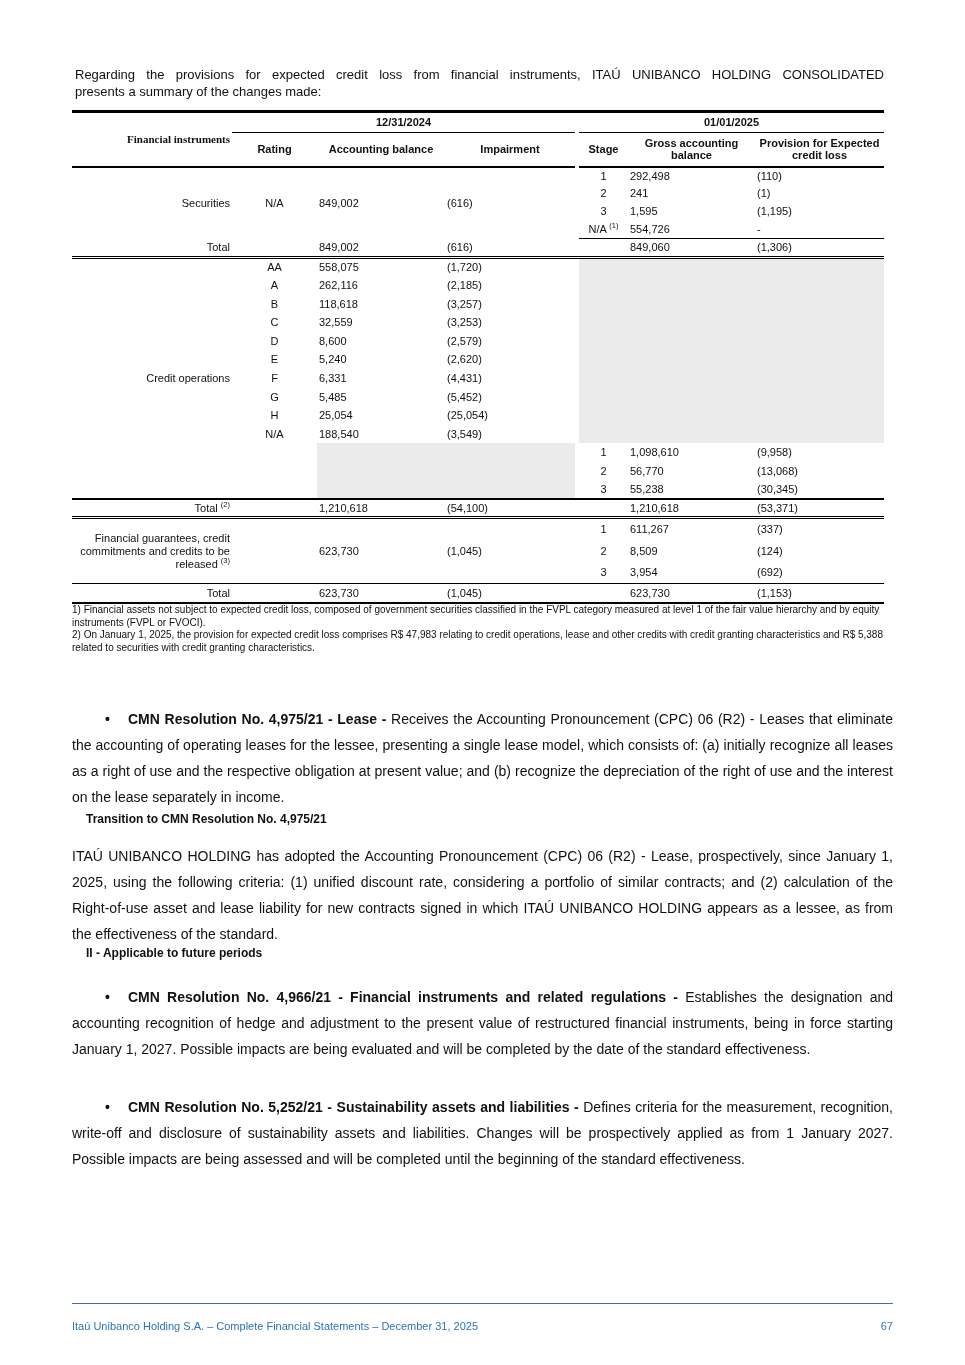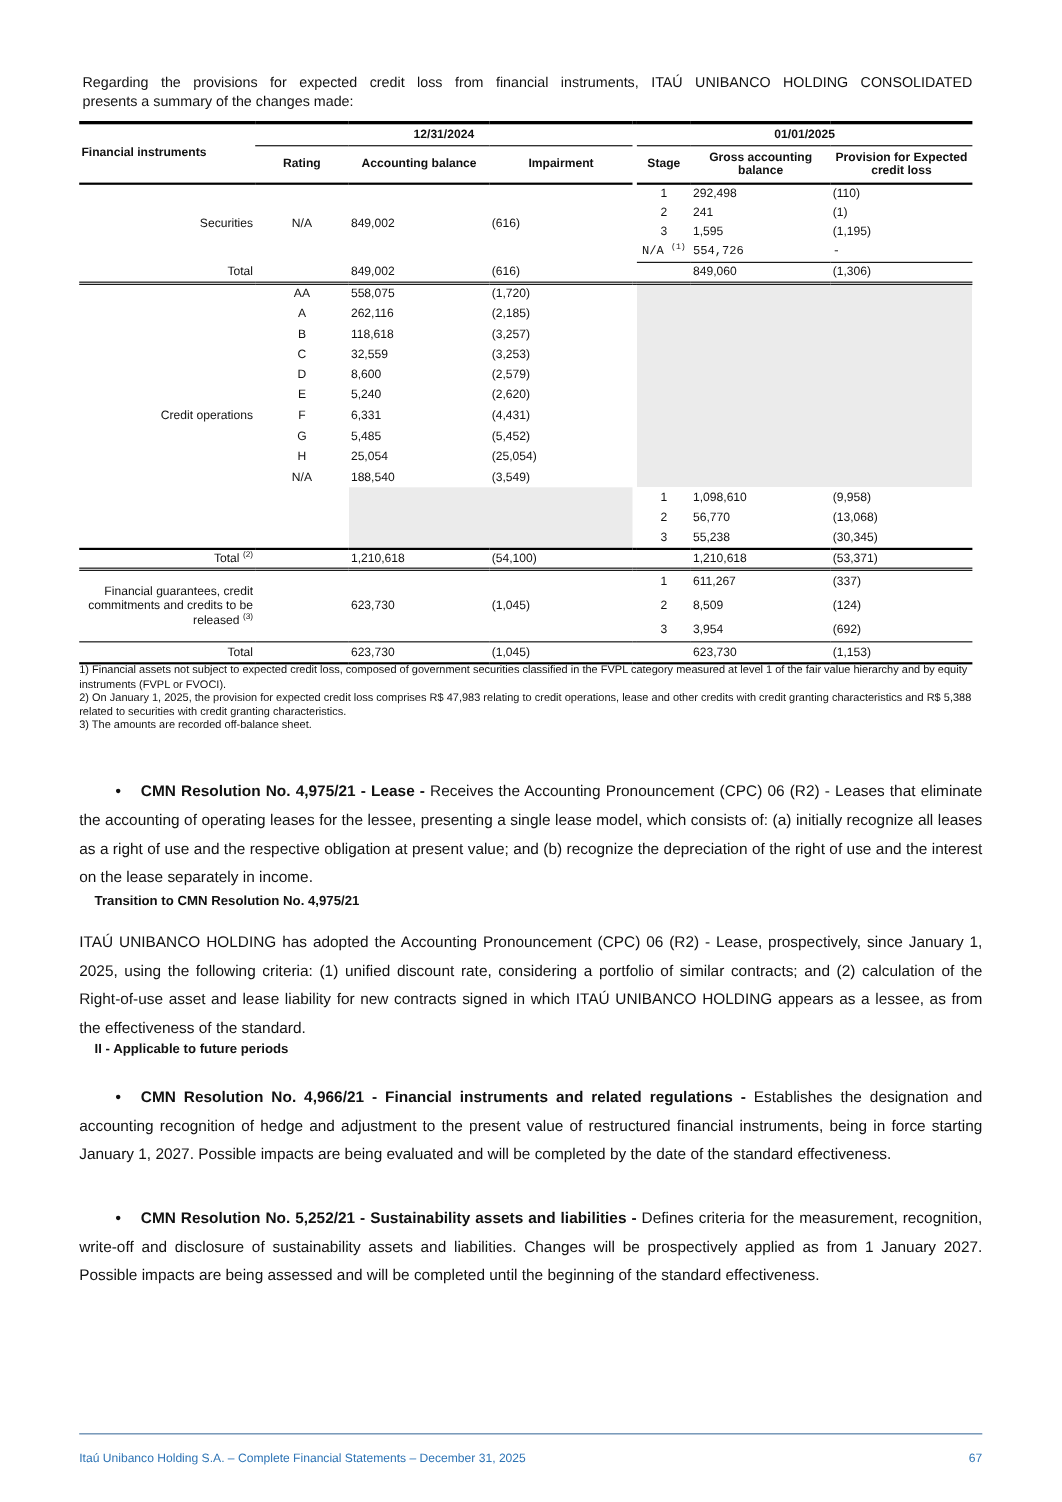--- a/index.html
+++ b/index.html
@@ -19,24 +19,24 @@
   
   .tblwrap { left:72px; top:110px; }
   table.ecl { border-collapse:collapse; table-layout:fixed; width:812px;
               font-size:11px; line-height:1.15; border-top:3px solid #000; }
   table.ecl td { padding:0 2px; vertical-align:middle; overflow:hidden; }
   td.ctr  { text-align:center; }
   td.lbl  { text-align:right; }
   td.num  { text-align:left; padding-right:5px; }
   td.hc   { font-weight:bold; text-align:center; border-bottom:2px solid #000; }
   td.grp  { font-weight:bold; text-align:center; border-bottom:1.5px solid #000; }
-  td.fi   { font-weight:bold; text-align:left; border-bottom:2px solid #000; }
+  td.fi   { font-weight:bold; text-align:right; border-bottom:2px solid #000;font-family:Liberation Serif, serif; }
   td.gapc { padding:0; }
   td.grayblk { background:#ebebeb; }
-  .bb1  { border-bottom:1px solid #000 !important;font-family:Liberation Mono, monospace; }
+  .bb1  { border-bottom:1px solid #000 !important; }
   .bb15 { border-bottom:1.5px solid #000 !important; }
   .bb2  { border-bottom:2px solid #000 !important; }
   .bbd  { border-bottom:3px double #000 !important; }
   tr.h1 td { height:21px; }
   tr.h2 td { height:34px; }
   tr.sec td { height:18px; }
   tr.tot td { height:19px; }
   tr.cr  td { height:18.6px; }
   tr.cs  td { height:18.5px; }
   tr.g   td { height:22px; }
@@ -244,21 +244,20 @@
     <td class="num bb2">623,730</td>
     <td class="num bb2">(1,153)</td>
   </tr>
 </tbody>
     </table>
 </div>
 
 <div class="abs footnotes">
   <div>1) Financial assets not subject to expected credit loss, composed of government securities classified in the FVPL category measured at level 1 of the fair value hierarchy and by equity instruments (FVPL or FVOCI).</div>
   <div>2) On January 1, 2025, the provision for expected credit loss comprises R$ 47,983 relating to credit operations, lease and other credits with credit granting characteristics and R$ 5,388 related to securities with credit granting characteristics.</div>
-  <div>3) The amounts are recorded off-balance sheet.</div>
 </div>
 
 <p class="abs para bullet" style="top:706px">
   <span class="bullet-dot"></span><b>CMN Resolution No. 4,975/21 - Lease - </b><span>Receives the Accounting Pronouncement (CPC) 06 (R2) - Leases that eliminate the accounting of operating leases for the lessee, presenting a single lease model, which consists of: (a) initially recognize all leases as a right of use and the respective obligation at present value; and (b) recognize the depreciation of the right of use and the interest on the lease separately in income.</span>
 </p>
 
 <h3 class="abs heading" style="top:812px">Transition to CMN Resolution No.  4,975/21</h3>
 
 <p class="abs para" style="top:843px">ITAÚ UNIBANCO HOLDING has adopted the Accounting Pronouncement (CPC) 06 (R2) - Lease, prospectively, since January 1, 2025, using the following criteria: (1) unified discount rate, considering a portfolio of similar contracts; and (2) calculation of the Right-of-use asset and lease liability for new contracts signed in which ITAÚ UNIBANCO HOLDING appears as a lessee, as from the effectiveness of the standard.</p>
 

